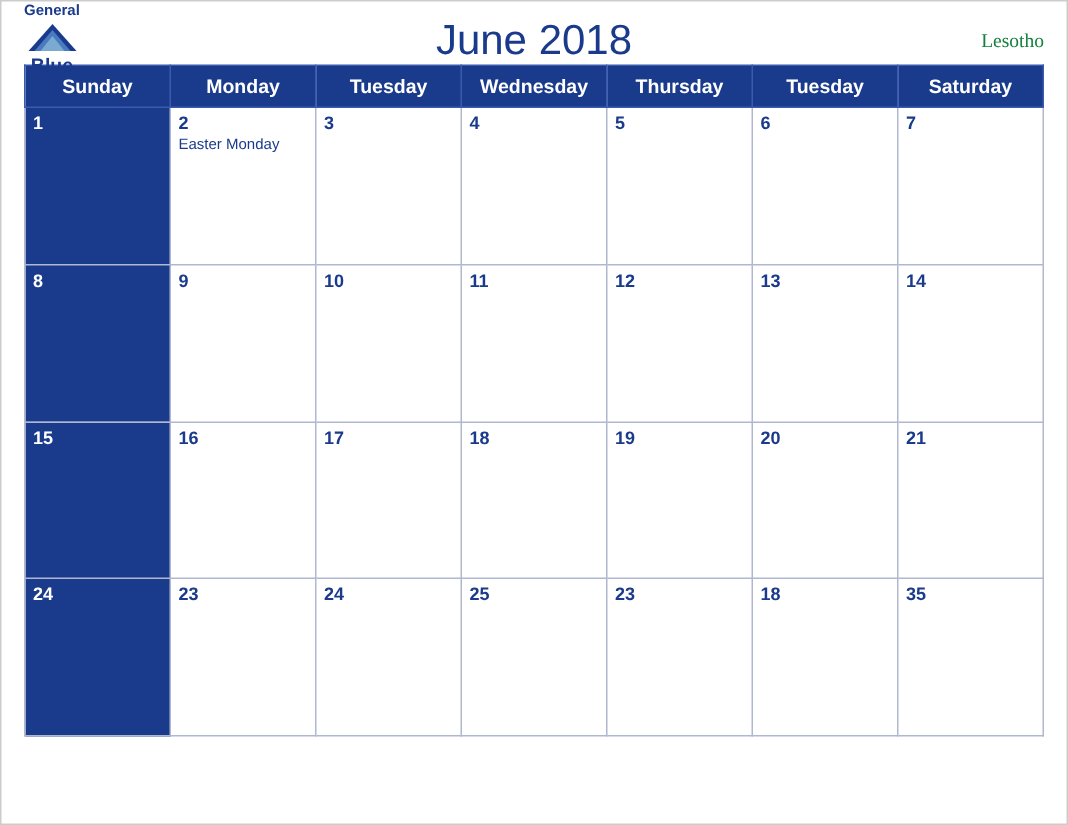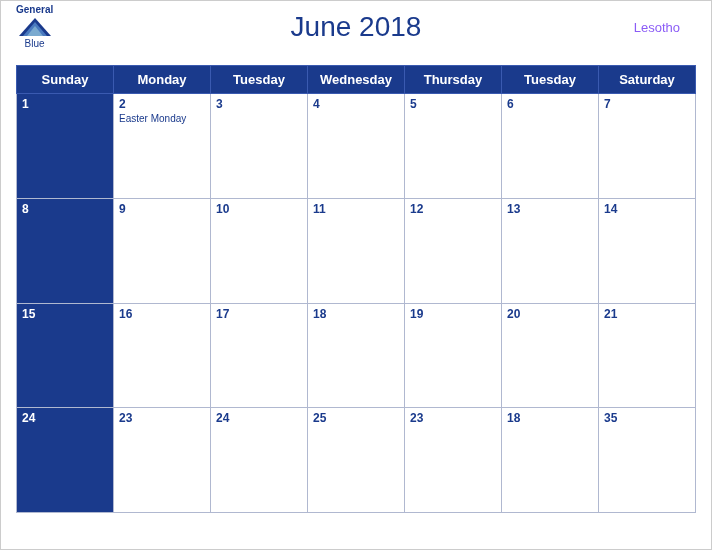--- a/index.html
+++ b/index.html
@@ -15,21 +15,21 @@
       height: 550px;
       padding: 10px 15px 10px 15px;
       background: #fff;
       border: 1px solid #ccc;
     }
     .header {
       display: flex;
       align-items: center;
       justify-content: center;
       position: relative;
-      margin-bottom: 22px;
+      margin-bottom: 0;
     }
     .logo {
       position: absolute;
       left: 0;
       display: flex;
       flex-direction: column;
       align-items: center;
       font-size: 11px;
       color: #1a3a8c;
       line-height: 1.2;
@@ -37,35 +37,36 @@
     .logo-top {
       font-size: 10px;
       font-weight: bold;
       color: #1a3a8c;
     }
     .logo-icon {
       width: 36px;
       height: 22px;
     }
     .logo-bottom {
-      font-size: 10px;
-      color: #1a3a8c;
-      font-weight: normal;
+      font-size: 13px;
+      color: #1a3a8c;
+      font-weight: bold;
     }
     .title {
       font-size: 28px;
       color: #1a3a8c;
       font-weight: normal;
       text-align: center;
     }
     .country {
       position: absolute;
-      right: 16px;
+      right: 0;
       font-size: 13px;
-      color: #8b5cf6;
+      color: #15803d;
+      font-family: Liberation Serif, serif;
     }
     .calendar-table {
       width: 100%;
       border-collapse: collapse;
       height: 448px;
     }
     .calendar-table thead tr th {
       background-color: #1a3a8c;
       color: #fff;
       text-align: center;

